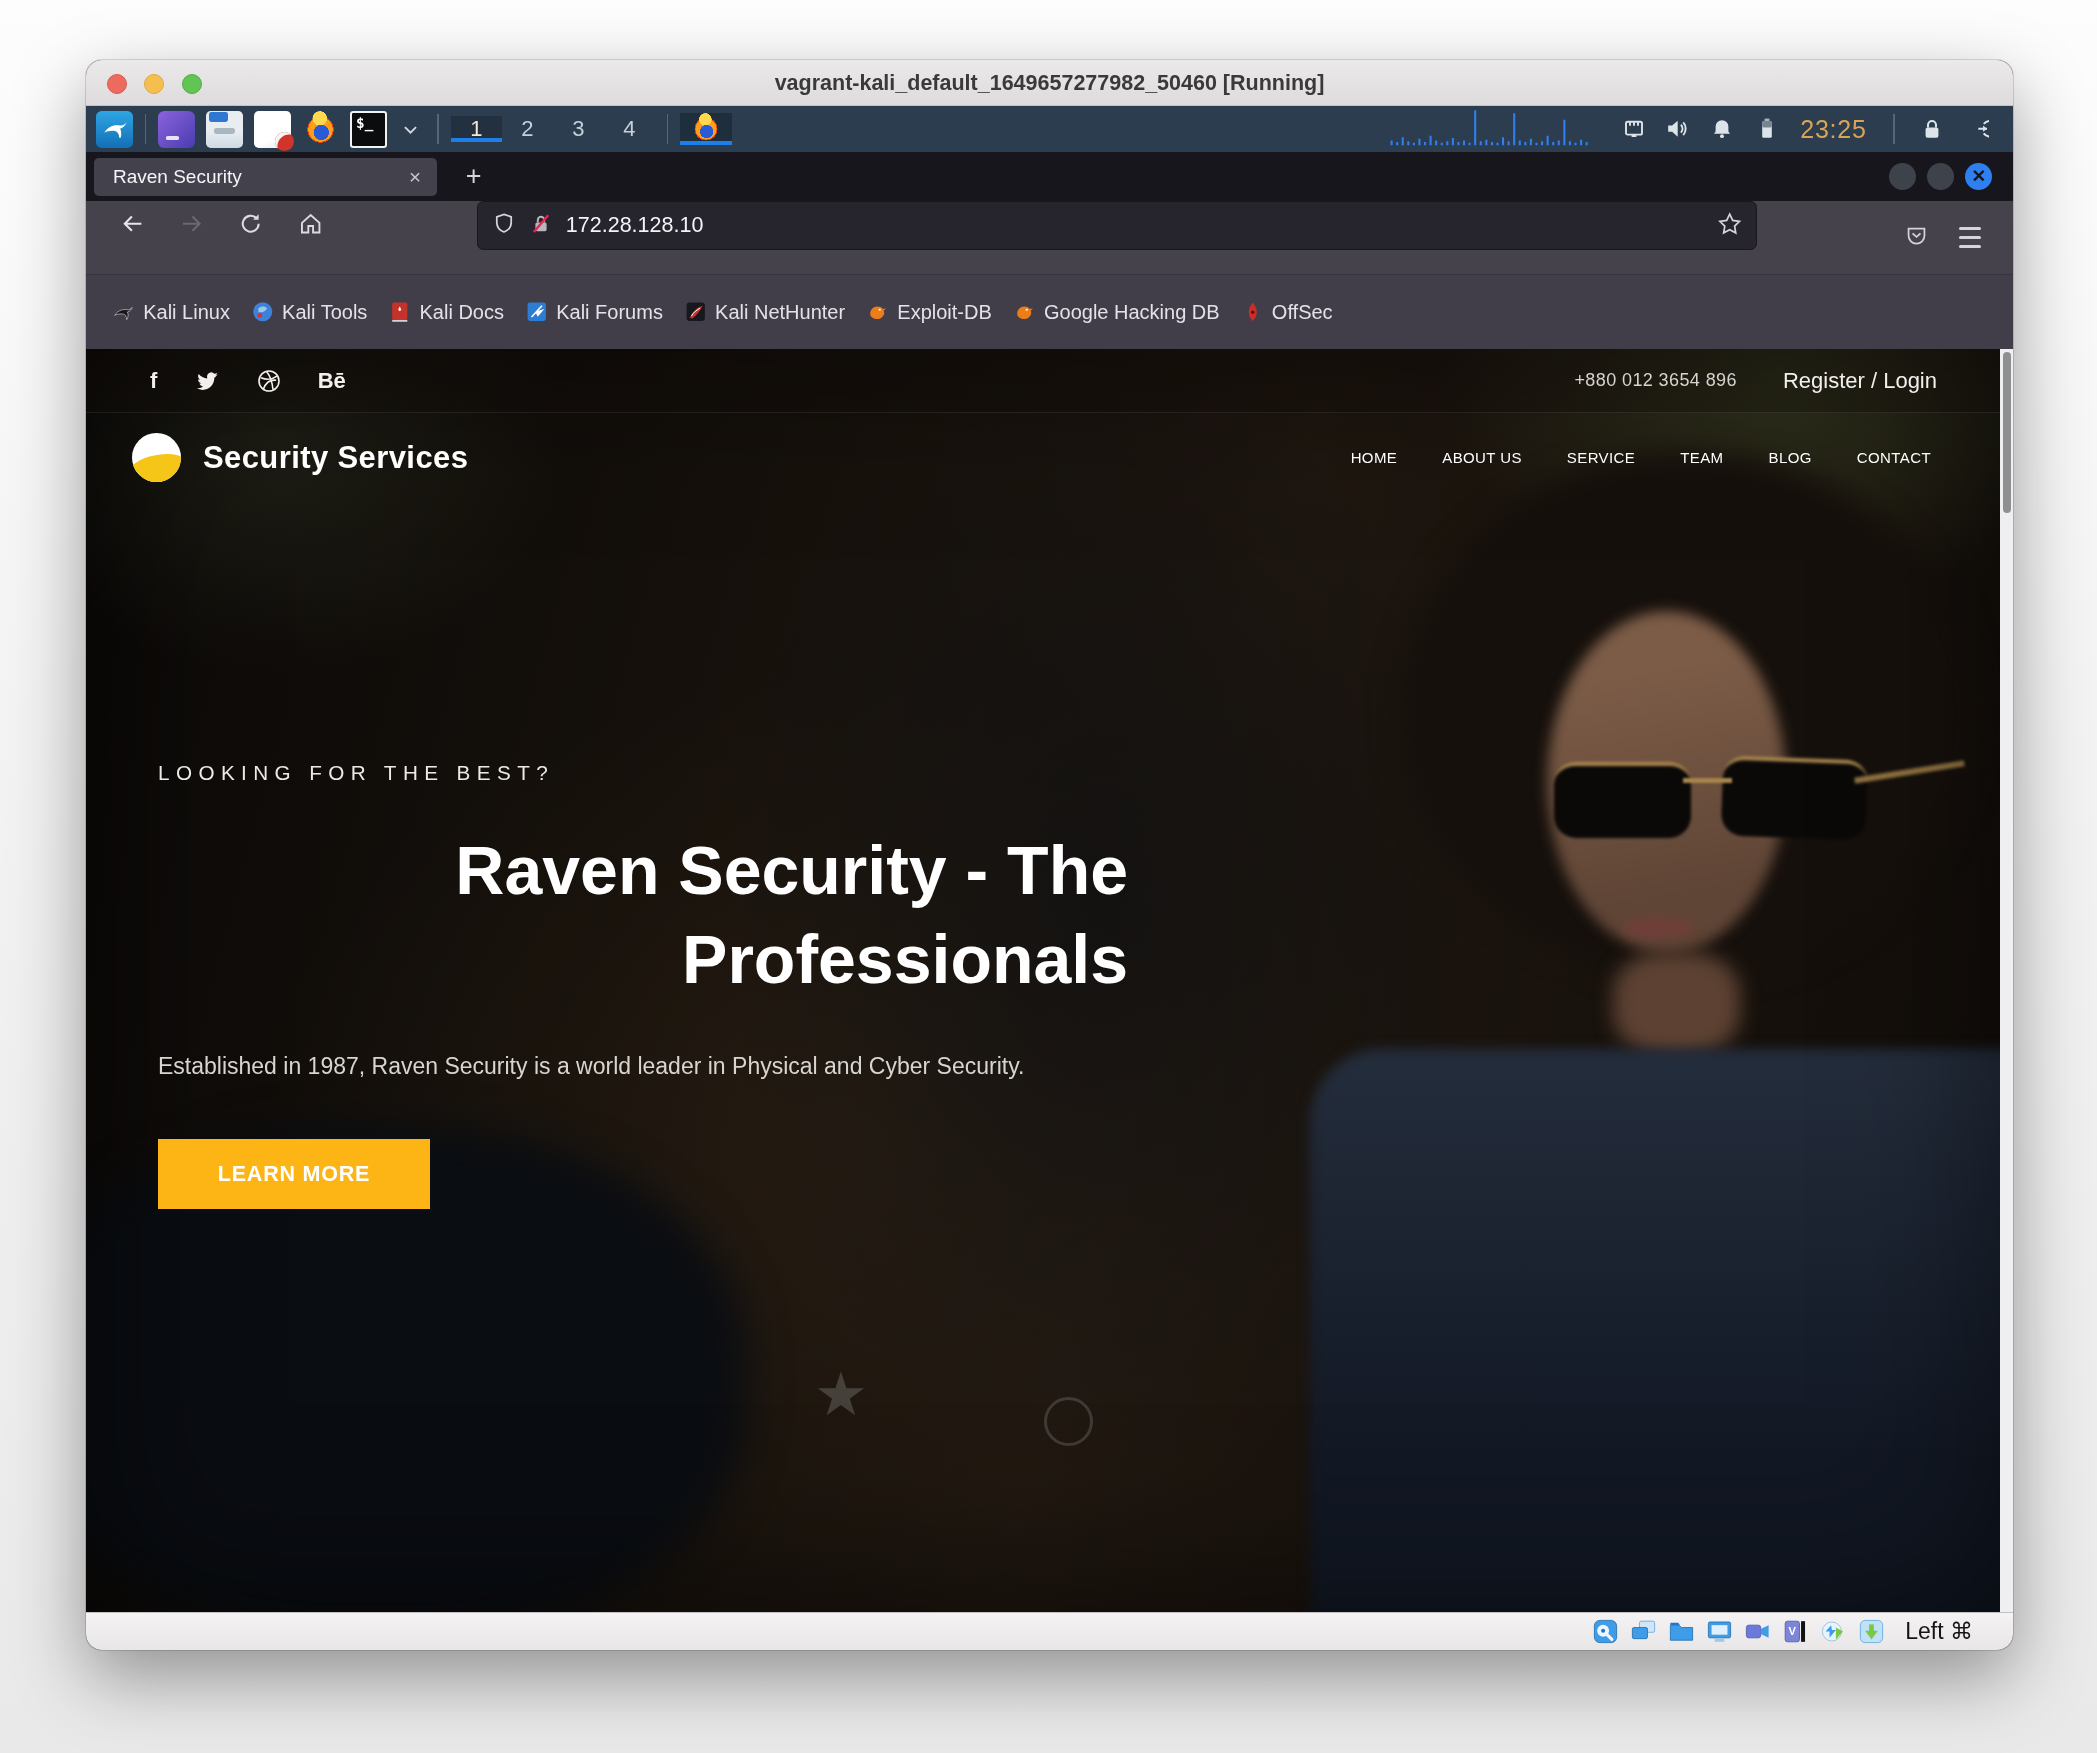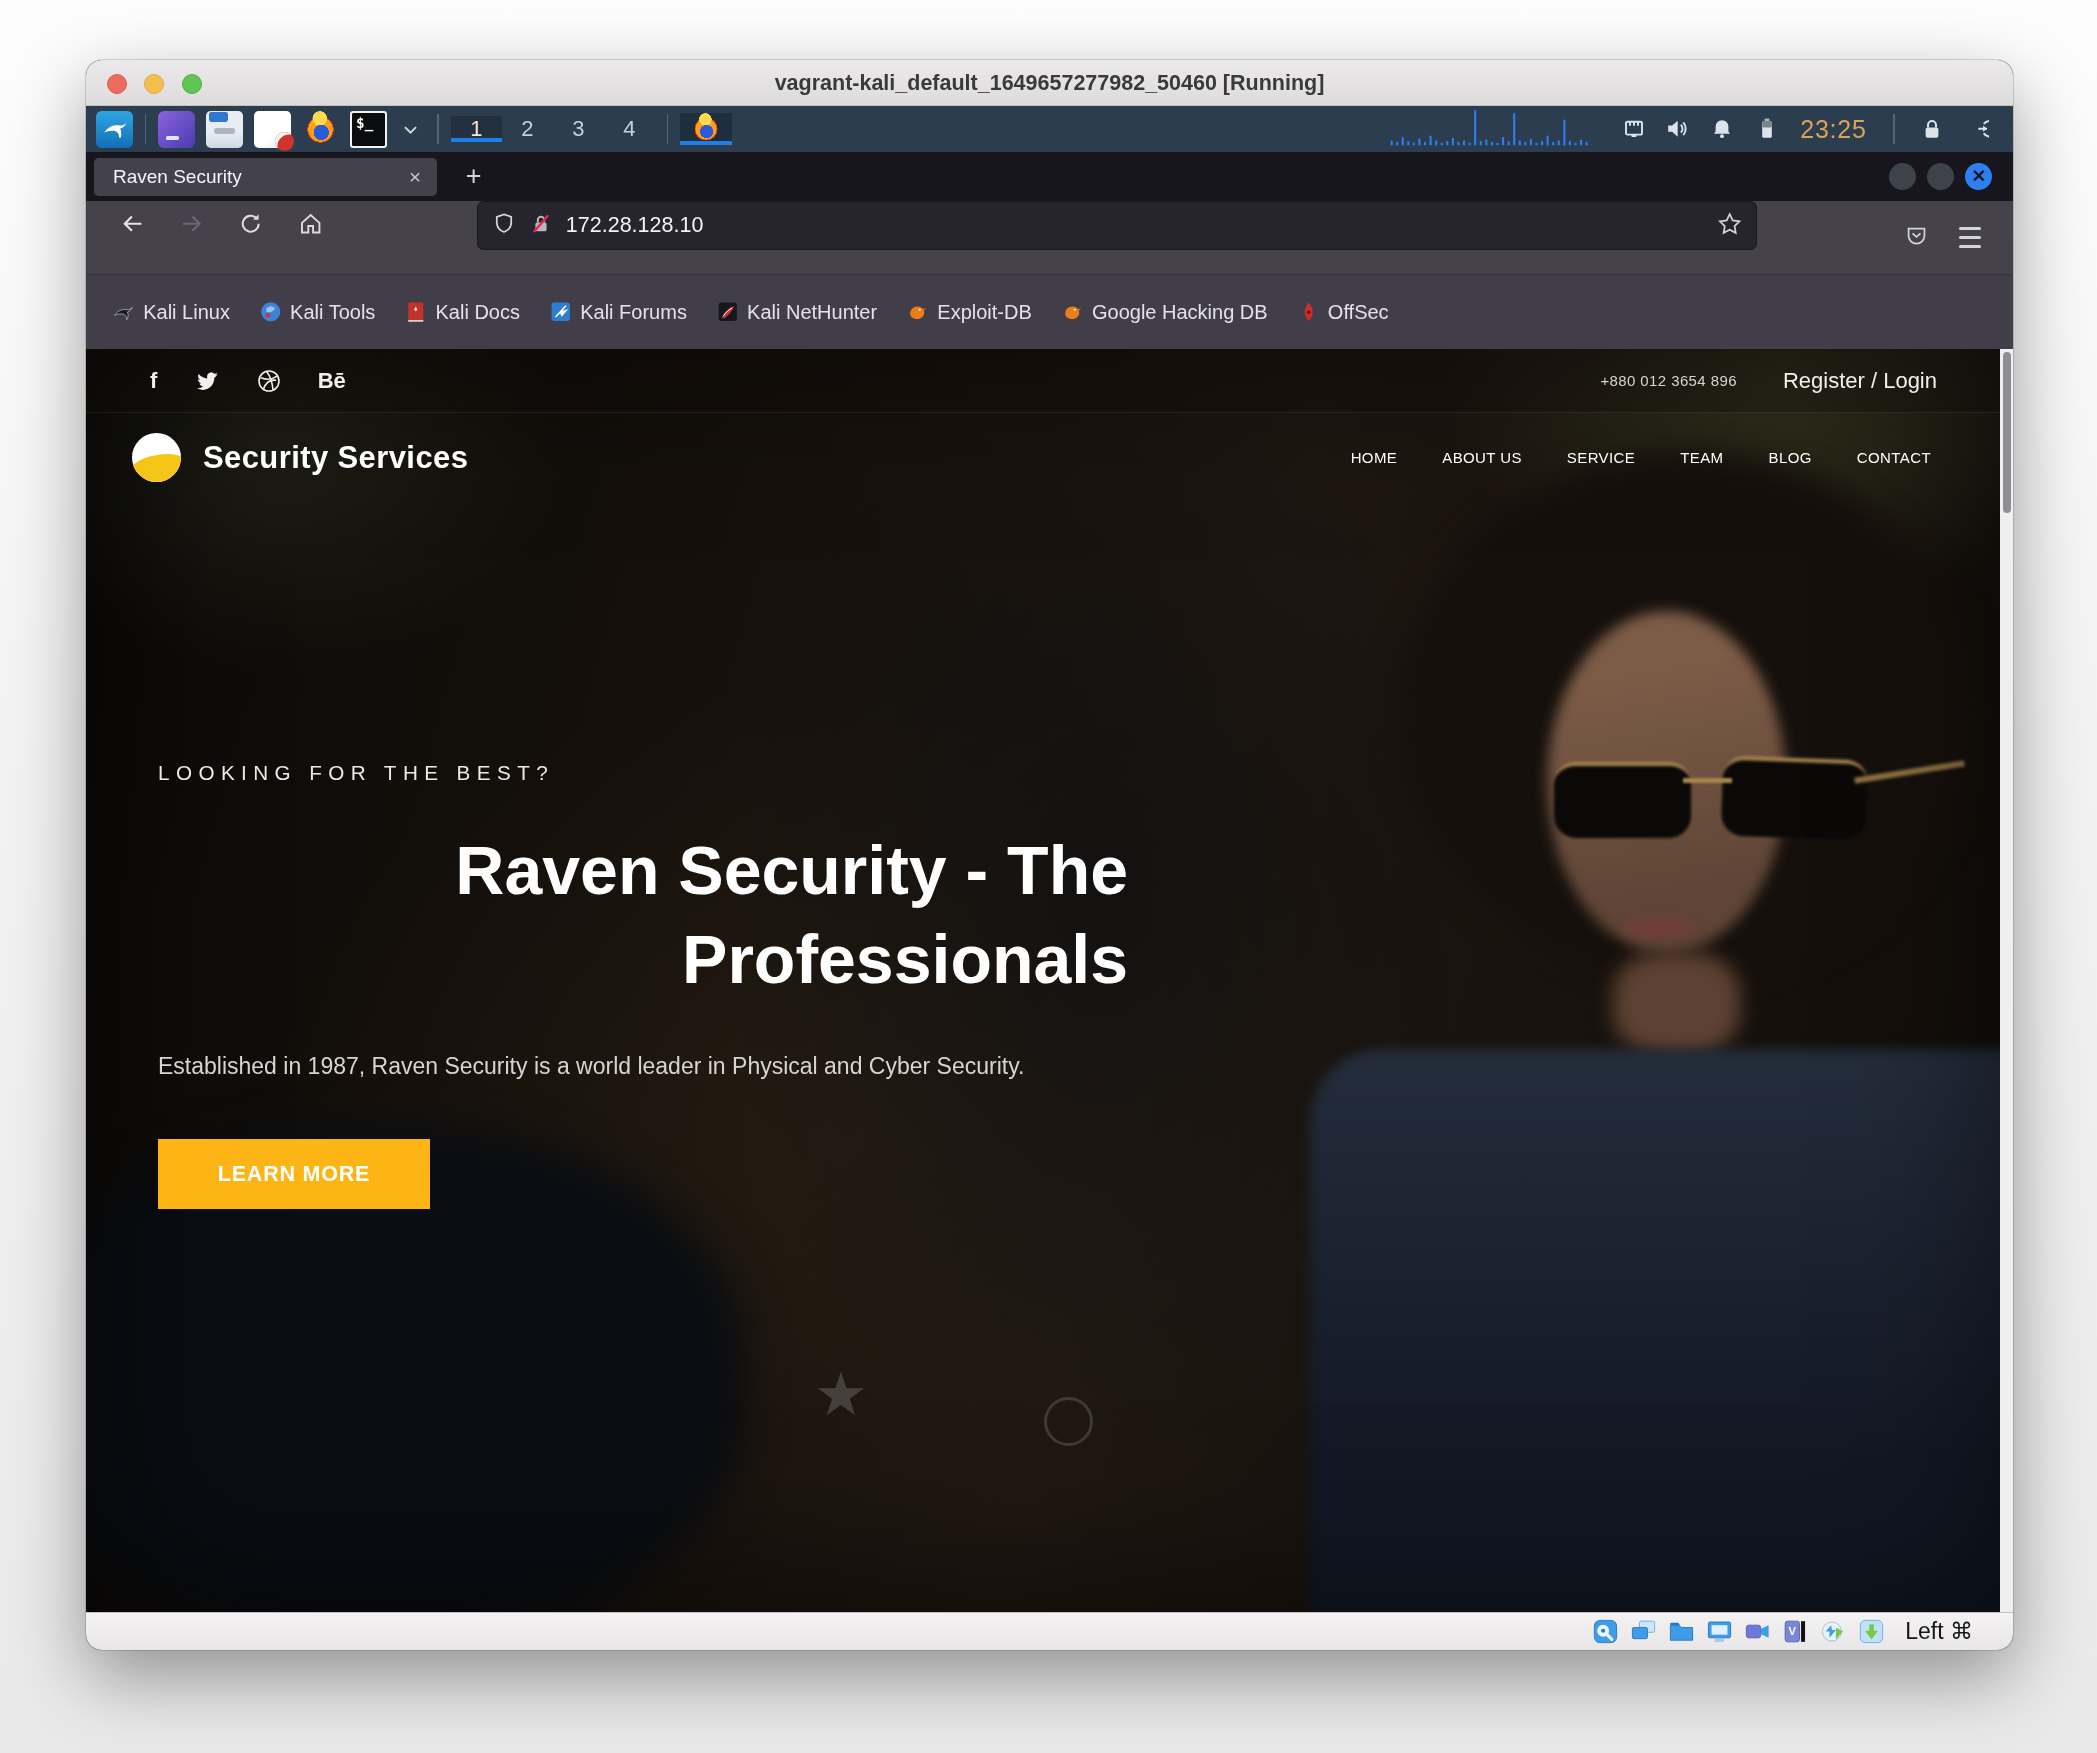--- a/index.html
+++ b/index.html
@@ -73,21 +73,21 @@
   .navbar { height:73px; background:#45424c; display:flex; padding:0 27px 0 24px; }
   .nav-btn { width:45px; height:45px; display:flex; align-items:center; justify-content:center; margin-right:14.3px; border-radius:4.8px; }
   .urlbar { margin-left:130px; width:1280px; height:49px; background:#26242c; border:0.8px solid #18171d;
             border-radius:6.4px; display:flex; align-items:center; padding:0 14.3px; gap:12.7px; }
   .url-text { font-size:21.5px; color:#f4f3f7; flex:1; }
   .navbar-spacer { flex:1; }
   .nav-right { display:flex; align-items:center; gap:24px; }
   .burger { display:flex; flex-direction:column; gap:5.6px; padding:4.8px; }
   .burger span { width:22px; height:3.2px; background:#d6d4db; border-radius:1.6px; }
   .bookmarksbar { height:75px; background:#413e49; border-top:0.8px solid #36343e;
-                  display:flex; align-items:center; padding-left:27px; gap:30px; }
+                  display:flex; align-items:center; padding-left:27px; gap:22px; }
   .bm { display:flex; align-items:center; gap:8.7px; }
   .bm-label { font-size:20px; color:#e4e2e8; white-space:nowrap; }
 
   
   .viewport { position:relative; height:1263px; overflow:hidden;
       background:
         radial-gradient(493px 334px at 88% 2%, rgba(72,82,46,.55), rgba(0,0,0,0) 70%),
         radial-gradient(413px 318px at 10% 8%, rgba(58,62,42,.35), rgba(0,0,0,0) 70%),
         radial-gradient(795px 604px at 40% 62%, rgba(66,48,28,.28), rgba(0,0,0,0) 75%),
         linear-gradient(105deg,#0b0908 0%,#15100b 30%,#1f1710 55%,#17110c 78%,#100c09 100%); }
@@ -111,21 +111,21 @@
   .badge-star { left:728px; top:1010px; font-size:60px; color:rgba(205,210,215,.22); }
   .patch { left:958px; top:1048px; width:49px; height:49px; border-radius:50%; border:3.2px solid rgba(175,180,185,.22); }
   .vignette { left:0; top:0; right:0; bottom:0; box-shadow:inset 0 0 175px rgba(0,0,0,.6); }
 
   .site-topbar { position:absolute; left:0; top:0; width:1915px; height:64px; z-index:5;
       background:rgba(18,13,9,.32); border-bottom:0.8px solid rgba(255,255,255,.08);
       display:flex; align-items:center; padding:0 64px; }
   .social { display:flex; align-items:center; gap:37px; }
   .soc { color:#f2efec; font-size:22px; font-weight:700; display:flex; align-items:center; }
   .topbar-spacer { flex:1; }
-  .phone { color:#d7d4d0; font-size:15px; letter-spacing:0.4px; margin-right:46px; }
+  .phone { color:#d7d4d0; font-size:18px; letter-spacing:0.4px; margin-right:46px; }
   .auth { color:#f2efec; font-size:22px; }
 
   .site-header { position:absolute; left:0; top:64px; width:1915px; height:89px; z-index:5;
       display:flex; align-items:center; padding:0 70px 0 46px; }
   .logo-mark { width:49px; height:49px; border-radius:50%; background:#fff; position:relative; overflow:hidden; flex:none; }
   .logo-mark::after { content:""; position:absolute; left:-6.4px; bottom:-14.3px; width:65px; height:41px;
       background:#f5c518; border-radius:50% 40% 0 0; transform:rotate(-8deg); }
   .brand { margin-left:22px; color:#fff; font-size:31px; font-weight:700; letter-spacing:0.4px; }
   .site-nav { margin-left:auto; display:flex; align-items:center; gap:45px; }
   .nav-link { color:#fff; font-size:15px; letter-spacing:0.4px; }

